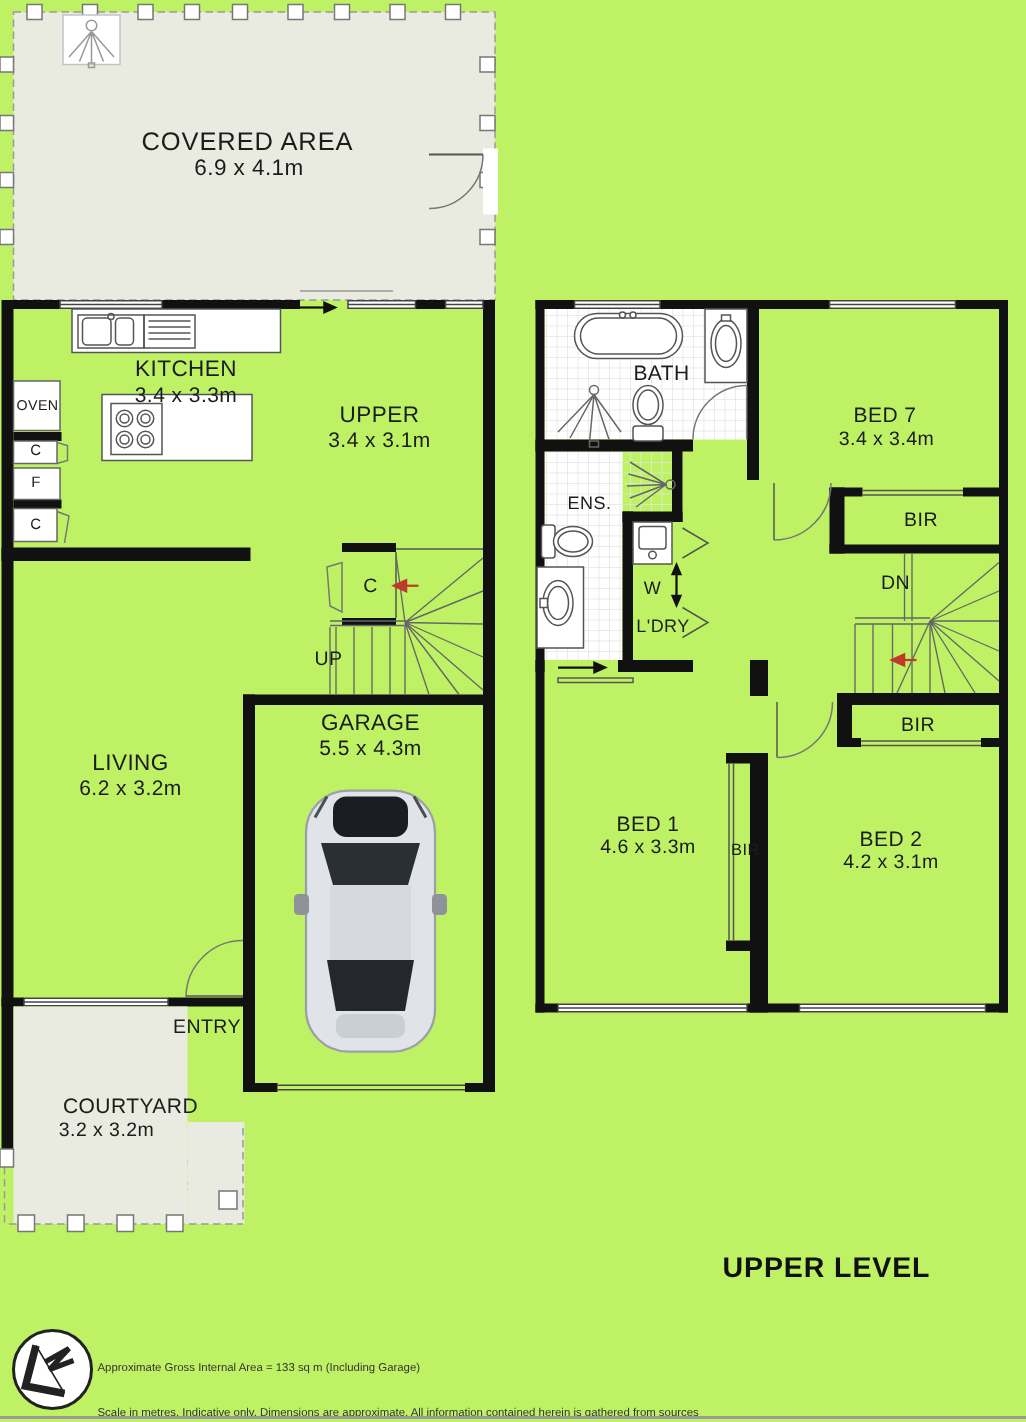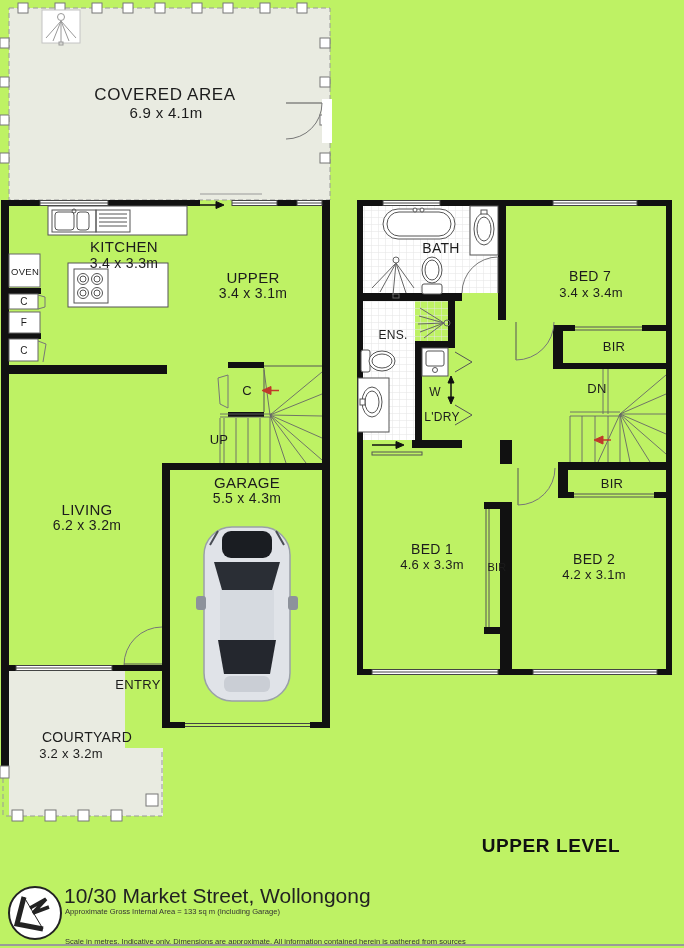--- a/index.html
+++ b/index.html
@@ -389,18 +389,17 @@
 <div class="lbl" style="left:432px;top:549px;font-size:14px;">BED 1</div>
 <div class="lbl" style="left:432px;top:564px;font-size:13px;">4.6 x 3.3m</div>
 
 <div class="lbl" style="left:497px;top:567px;font-size:11px;">BIR</div>
 
 <div class="lbl" style="left:594px;top:559px;font-size:14px;">BED 2</div>
 <div class="lbl" style="left:594px;top:574px;font-size:13px;">4.2 x 3.1m</div>
 
 <div class="lbl level-title" style="left:515px;top:846px;margin-left:36px;">UPPER LEVEL</div>
 
-<div class="footer-address">10/30 Market Street, Wollongong</div>
 <div class="footer-note" style="top:907px;">Approximate Gross Internal Area = 133 sq m (Including Garage)</div>
 <div class="footer-note" style="top:917px;margin-top:20px;">Scale in metres. Indicative only. Dimensions are approximate. All information contained herein is gathered from sources</div>
 <div class="bottom-rule"></div>
 
 </div>
 
 </body></html>

